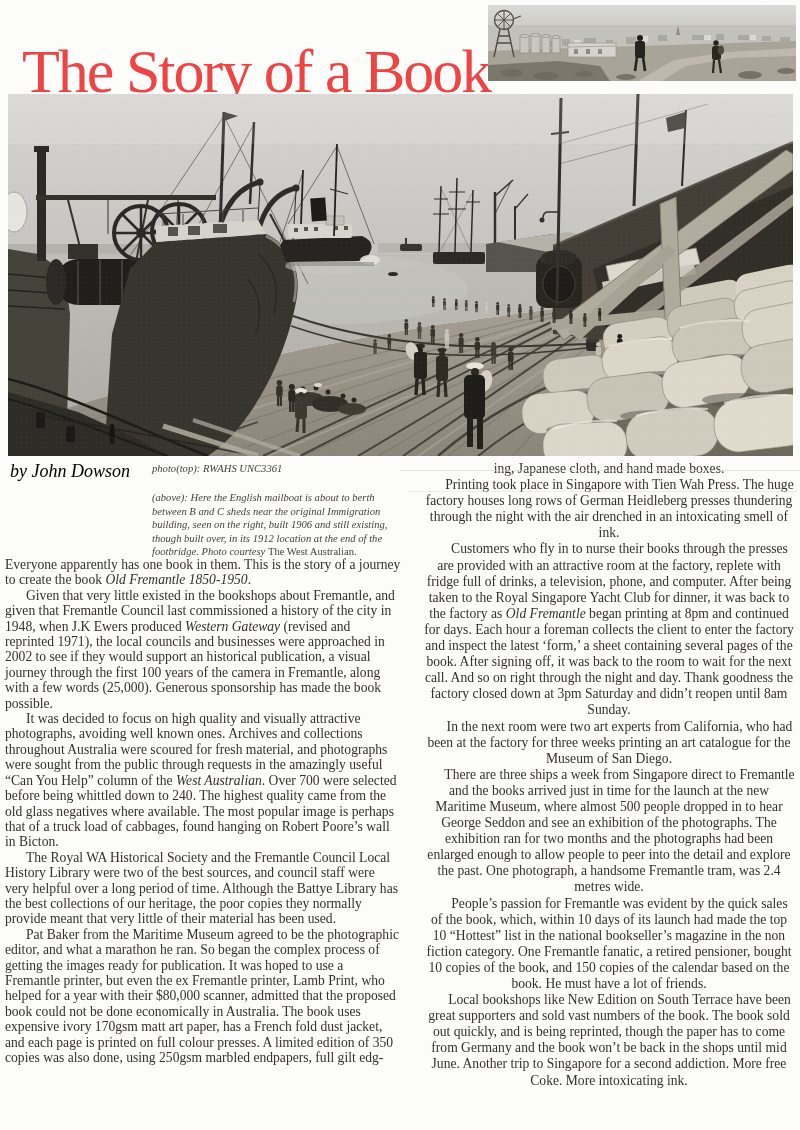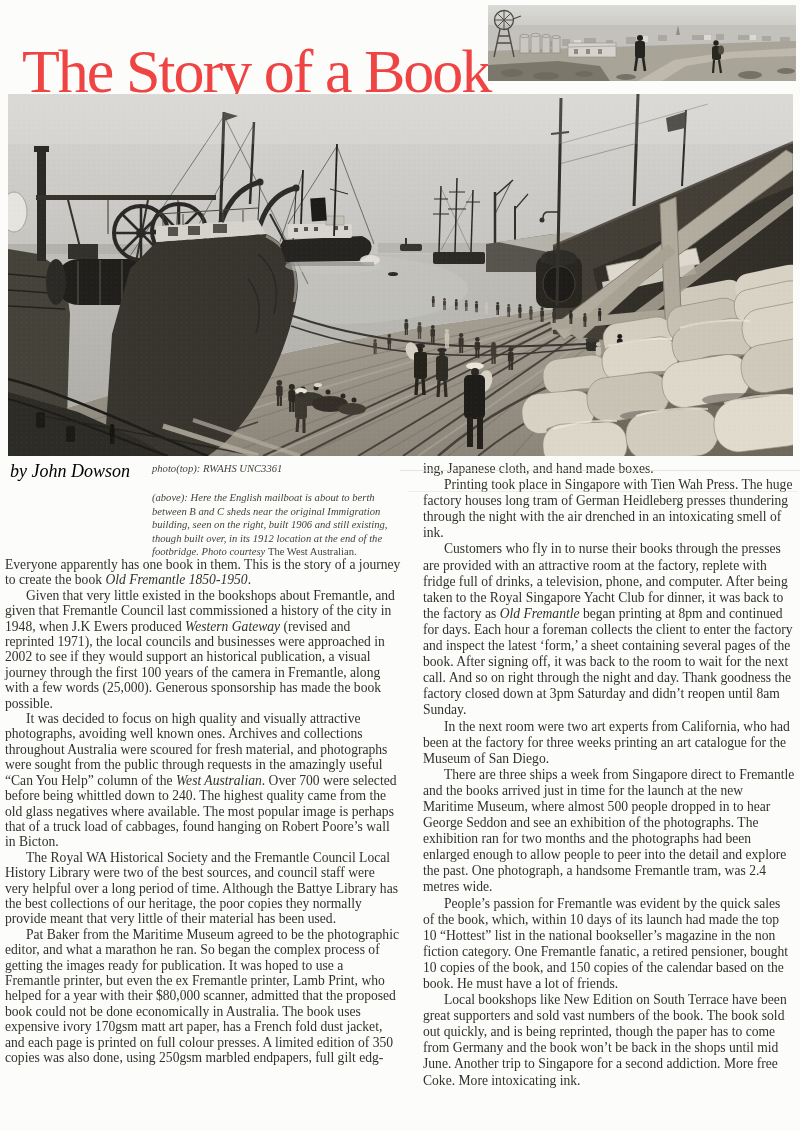--- a/index.html
+++ b/index.html
@@ -22,21 +22,21 @@
     font-style:italic;font-size:18px;color:#000000;
   }
   .caption{
     position:absolute;left:152px;top:462px;width:240px;
     font-size:10.6px;line-height:13.4px;color:#45423d;font-style:italic;
   }
   .caption .credit{margin:0 0 16px 0;}
   .caption .normal{font-style:normal;text-align:right;}
   .col{position:absolute;color:#34312c;font-size:13.6px;text-align:left;}
   .col-left{left:5px;top:549px;width:396px;line-height:15.4px;margin-top:8px;}
-  .col-right{left:423px;top:461px;width:372px;line-height:16.1px;}
+  .col-right{left:423px;top:461px;width:372px;line-height:16.1px;text-align:center;}
   .col p{margin:0;}
   .col p.indent{text-indent:21px;}
   .crease{
     position:absolute;height:1px;background:#d9d7d1;opacity:.65;pointer-events:none;
   }
 </style>
 </head>
 <body>
 
 <div class="page">
@@ -513,21 +513,21 @@
 
   <div class="col col-left">
       <p class="para"><span class="normal">Everyone apparently has one book in them. This is the story of a journey to create the book </span><i>Old Fremantle 1850-1950</i><span class="normal">.</span></p>
       <p class="para indent"><span class="normal">Given that very little existed in the bookshops about Fremantle, and given that Fremantle Council last commissioned a history of the city in 1948, when J.K Ewers produced </span><i>Western Gateway</i><span class="normal"> (revised and reprinted 1971), the local councils and businesses were approached in 2002 to see if they would support an historical publication, a visual journey through the first 100 years of the camera in Fremantle, along with a few words (25,000). Generous sponsorship has made the book possible.</span></p>
       <p class="para indent"><span class="normal">It  was decided to focus on  high quality and visually attractive photographs, avoiding well known ones. Archives and collections throughout Australia were scoured for fresh material, and photographs were sought from the public through requests in the amazingly useful “Can You Help” column of the </span><i>West Australian</i><span class="normal">. Over 700 were selected before being whittled down to 240. The highest quality came from the old glass negatives where available. The most popular image is perhaps that of a truck load of cabbages, found hanging on Robert Poore’s wall in Bicton.</span></p>
       <p class="para indent"><span class="normal">The Royal WA Historical Society and the Fremantle Council Local History Library were two of the best sources, and council staff were very helpful over a long period of time. Although the Battye Library has the best collections of our heritage, the poor copies they normally provide meant that very little of their material has been used.</span></p>
       <p class="para indent"><span class="normal">Pat Baker from the Maritime Museum agreed to be the photographic editor, and what a marathon he ran. So began the complex process of getting the images ready for publication. It was hoped to use a Fremantle printer, but even the ex Fremantle printer, Lamb Print, who helped for a year with their $80,000 scanner, admitted that the proposed book could not be done economically in Australia. The book uses expensive ivory 170gsm matt art paper, has a French fold dust jacket, and each page is printed on full colour presses. A limited edition of 350 copies was also done, using 250gsm marbled endpapers, full gilt edg-</span></p>
     </div>
   <div class="col col-right">
       <p class="para"><span class="normal">ing, Japanese cloth, and hand made boxes.</span></p>
-      <p class="para indent"><span class="normal">Printing took place in Singapore with Tien Wah Press. The huge factory houses long tram of German Heidleberg presses thundering through the night with the air drenched in an intoxicating smell of ink.</span></p>
+      <p class="para indent"><span class="normal">Printing took place in Singapore with Tien Wah Press. The huge factory houses long rows of German Heidleberg presses thundering through the night with the air drenched in an intoxicating smell of ink.</span></p>
       <p class="para indent"><span class="normal">Customers who fly in to nurse their books through the presses are provided with an attractive room at the factory, replete with fridge full of drinks, a television, phone, and computer. After being taken to the Royal Singapore Yacht Club for dinner,  it was back to the factory as </span><i>Old Fremantle</i><span class="normal"> began printing at 8pm and continued for days.   Each hour a foreman collects the client  to enter the factory and inspect the latest ‘form,’ a sheet containing several pages of the book. After signing off, it was back to the room to wait for the next call. And so on right through the night and day. Thank goodness the factory closed down at 3pm Saturday and didn’t reopen until 8am Sunday.</span></p>
       <p class="para indent"><span class="normal">In the next room were two art experts from California, who had been at the factory for three weeks printing an art catalogue for the Museum of San Diego.</span></p>
       <p class="para indent"><span class="normal">There are three ships a week from Singapore direct to Fremantle and the books arrived just in time for the launch at the new Maritime Museum, where almost 500 people dropped in to hear George Seddon and see an exhibition of the photographs. The exhibition ran for two months and the photographs had been enlarged enough to allow people to peer into the detail and explore the past. One photograph, a handsome Fremantle tram, was 2.4 metres wide.</span></p>
       <p class="para indent"><span class="normal">People’s passion for Fremantle was evident by the quick sales of the book, which, within 10 days of its launch had made the top 10 “Hottest” list in the national bookseller’s magazine in the non fiction category. One Fremantle fanatic, a retired pensioner, bought 10 copies of the book, and 150 copies of the calendar based on the book. He must have a lot of friends.</span></p>
       <p class="para indent"><span class="normal">Local bookshops like New Edition on South Terrace have been great supporters and  sold vast numbers of the book.  The book sold out quickly, and is being reprinted, though the paper  has to come from Germany and the book won’t be back in the shops until mid June. Another trip to Singapore for a second addiction.  More free Coke. More intoxicating ink.</span></p>
     </div>
 
   <div class="crease" style="left:400px;top:470px;width:400px;"></div>
   <div class="crease" style="left:408px;top:491px;width:390px;opacity:.4;"></div>
 

